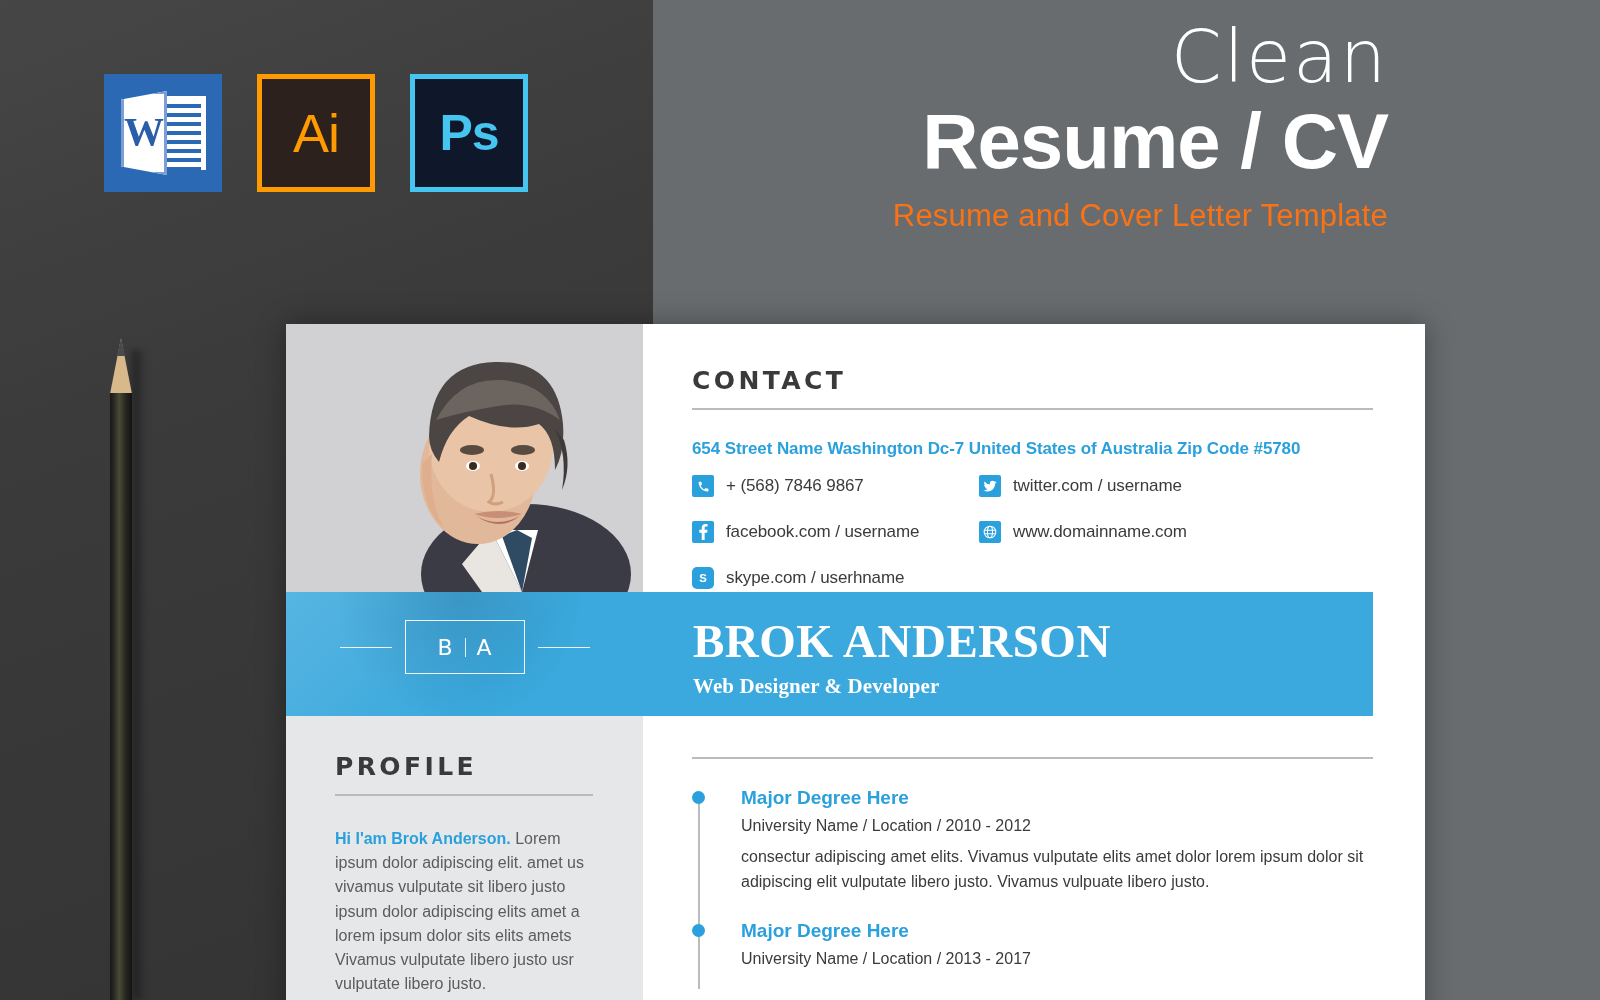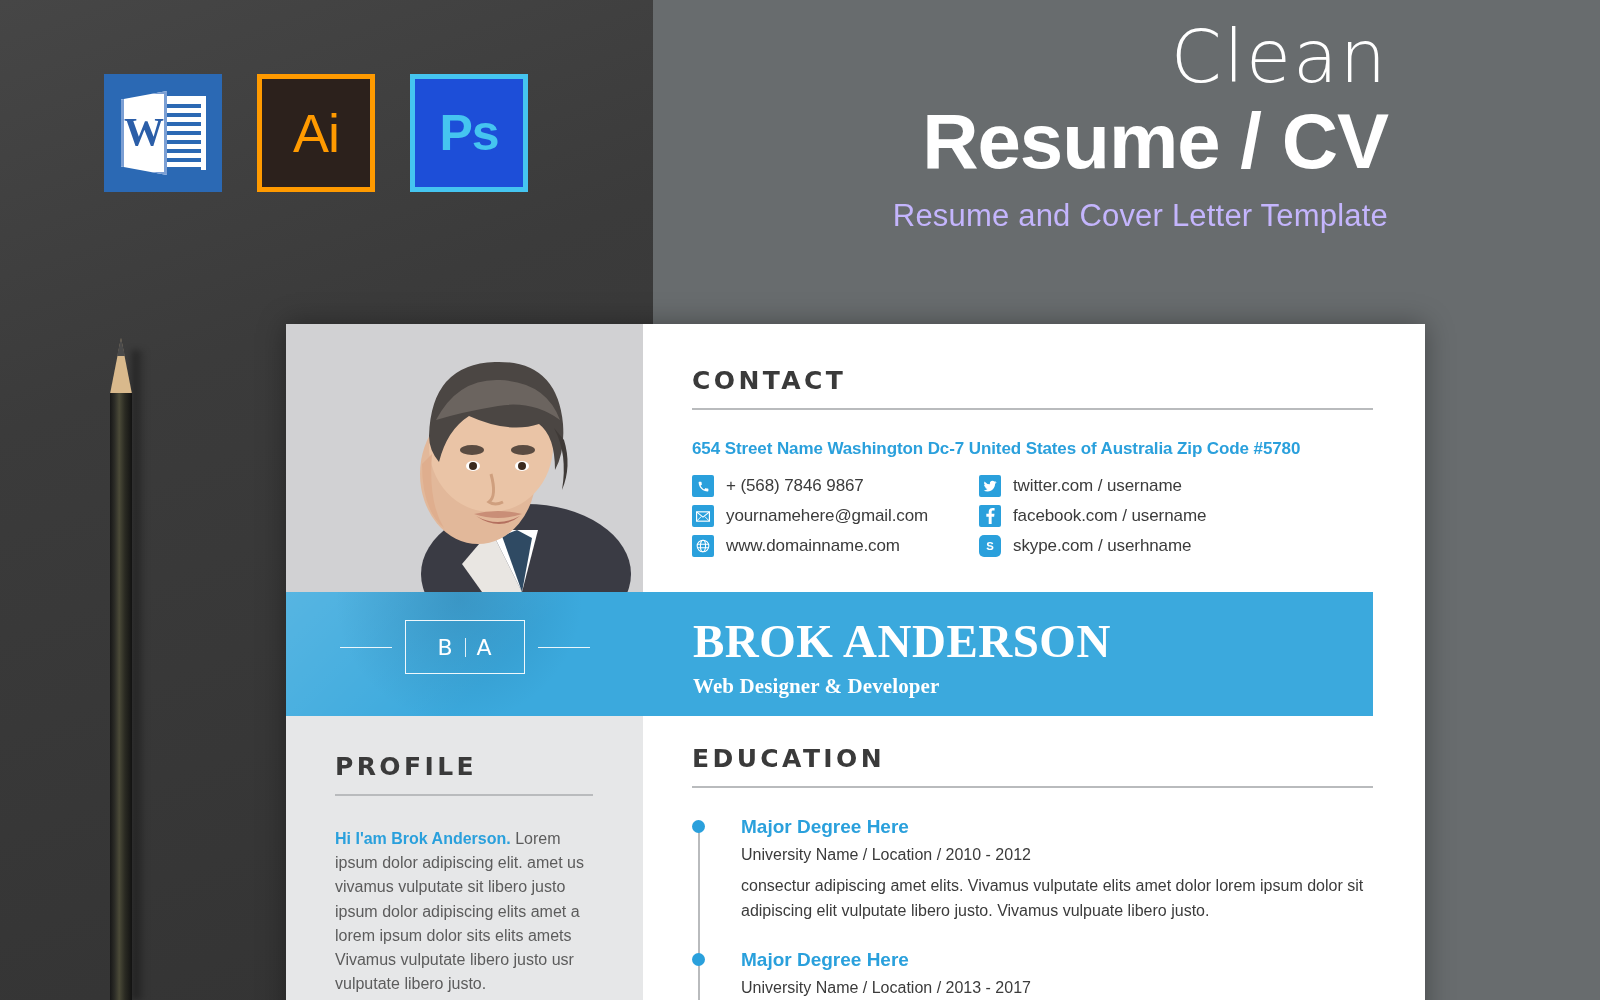--- a/index.html
+++ b/index.html
@@ -70,38 +70,38 @@
     position: absolute; left: 18px; top: 36px; width: 44px;
     text-align: center; color: #2b5ea8; font-size: 40px; font-weight: bold;
     font-family: "Liberation Serif", serif; line-height: 44px;
   }
   .sw-ai { background: #2c211c; border: 5px solid #ff9a00; }
   .sw-ai span {
     position: absolute; inset: 0; display: flex; align-items: center; justify-content: center;
     color: #ff9a00; font-size: 54px; font-weight: normal; letter-spacing: -1px;
     font-family: "Liberation Sans", sans-serif;
   }
-  .sw-ps { background: #1d4ed8; border: 5px solid #45c5f0; padding-left: 43px; }
+  .sw-ps { background: #0f172a; border: 5px solid #45c5f0; padding-left: 43px; }
   .sw-ps span {
     position: absolute; inset: 0; display: flex; align-items: center; justify-content: center;
     color: #45c5f0; font-size: 50px; font-weight: bold; letter-spacing: -1px;
   }
 
   
   .hero { position: absolute; left: 748px; top: 18px; width: 640px; text-align: right; }
   .hero-thin {
     color: #ffffff; font-size: 73px; font-weight: 300; letter-spacing: 2px;
     line-height: 78px; font-family: "DejaVu Sans", sans-serif;
   }
   .hero-bold {
     color: #ffffff; font-size: 78px; font-weight: bold; letter-spacing: -1px;
     line-height: 86px; margin-top: 2px;
   }
   .hero-sub {
-    color: #c4b5fd; font-size: 31px; font-weight: 400; letter-spacing: .2px;
+    color: #f97316; font-size: 31px; font-weight: 400; letter-spacing: .2px;
     margin-top: 14px;
   }
 
   
   .card {
     position: absolute; left: 286px; top: 324px;
     width: 1139px; height: 733px;
     background: #ffffff;
     box-shadow: 0 0 26px rgba(0,0,0,.35);
   }
@@ -162,21 +162,21 @@
     font-size: 25px; font-weight: bold; color: #3a3a3a;
     letter-spacing: 3.4px; font-family: "DejaVu Sans", sans-serif;
   }
   .sec-rule { height: 2px; background: #b9bbbd; margin-top: 13px; }
 
   .contact-sec { position: absolute; left: 406px; top: 42px; width: 681px; }
   .addr {
     color: #2aa0dc; font-size: 17px; font-weight: bold; margin-top: 29px; letter-spacing: -.1px;
   }
   .contact-grid {
-    margin-top: 15px; display: grid; grid-template-columns: 287px 1fr; row-gap: 6px;
+    margin-top: 15px; display: grid; grid-template-columns: 287px 1fr; row-gap: 22px;
   }
   .crow { display: flex; align-items: center; gap: 12px; height: 24px; }
   .cicon {
     width: 22px; height: 22px; background: #2aa0dc; border-radius: 2px;
     display: flex; align-items: center; justify-content: center; flex: none;
   }
   .cicon svg { display: block; }
   .cicon.skype { border-radius: 5px; }
   .ctext { color: #3b3b3b; font-size: 17px; letter-spacing: -.1px; }
 
@@ -292,30 +292,20 @@
 
         <div class="crow">
           <span class="cicon">
             <svg width="14" height="14" viewBox="0 0 24 24" fill="#fff">
                 <path d="M23 5c-.8.4-1.7.6-2.6.8a4.5 4.5 0 0 0 2-2.5c-.9.5-1.9.9-2.9 1.1A4.5 4.5 0 0 0 11.7 8c0 .4 0 .7.1 1A12.8 12.8 0 0 1 2.5 4.2a4.5 4.5 0 0 0 1.4 6 4.4 4.4 0 0 1-2-.6v.1c0 2.2 1.5 4 3.6 4.4a4.5 4.5 0 0 1-2 .1 4.5 4.5 0 0 0 4.2 3.1A9 9 0 0 1 1 19.5a12.7 12.7 0 0 0 6.9 2c8.3 0 12.8-6.9 12.8-12.8v-.6c.9-.6 1.6-1.4 2.3-2.3z"></path>
               </svg>
           </span>
           <span class="ctext">twitter.com / username</span>
         </div>
 
-        <div class="crow">
-          <span class="cicon">
-            <svg width="14" height="11" viewBox="0 0 24 18">
-                <rect x="1" y="1" width="22" height="16" fill="none" stroke="#fff" stroke-width="2"></rect>
-                <path d="M1.5 1.5 12 10 22.5 1.5" fill="none" stroke="#fff" stroke-width="2"></path>
-                <path d="M1.5 16.5 9 9M22.5 16.5 15 9" fill="none" stroke="#fff" stroke-width="1.6"></path>
-              </svg>
-          </span>
-          <span class="ctext">yournamehere@gmail.com</span>
-        </div>
 
         <div class="crow">
           <span class="cicon">
             <svg width="9" height="16" viewBox="0 0 10 18" fill="#fff">
                 <path d="M6.3 18V9.8h2.8l.4-3.2H6.3V4.5c0-.9.3-1.6 1.6-1.6h1.7V.1C9.3.1 8.3 0 7.1 0 4.7 0 3 1.5 3 4.2v2.4H.3v3.2H3V18z"></path>
               </svg>
           </span>
           <span class="ctext">facebook.com / username</span>
         </div>
 
@@ -365,21 +355,20 @@
       <div class="profile-sec">
         <div class="sec-title">PROFILE</div>
         <div class="sec-rule"></div>
         <p class="profile-body">
           <b>Hi I'am Brok Anderson.</b><span> Lorem ipsum dolor adipiscing elit. amet us vivamus vulputate sit libero justo ipsum dolor  adipiscing elits amet a lorem ipsum dolor sits elits amets Vivamus vulputate libero justo usr vulputate libero justo.</span>
         </p>
       </div>
     </div>
 
     <div class="edu-sec">
-      <div class="sec-title">EDUCATION</div>
       <div class="sec-rule"></div>
       <div class="edu-list">
         <div class="edu-line"></div>
 
         <div class="edu-item">
           <span class="edu-dot"></span>
           <div class="edu-deg">Major Degree Here</div>
           <div class="edu-meta">University Name / Location / 2010 - 2012</div>
           <div class="edu-desc">consectur adipiscing amet elits. Vivamus vulputate elits amet dolor lorem ipsum dolor sit adipiscing elit vulputate libero justo. Vivamus vulpuate libero justo.</div>
         </div>

